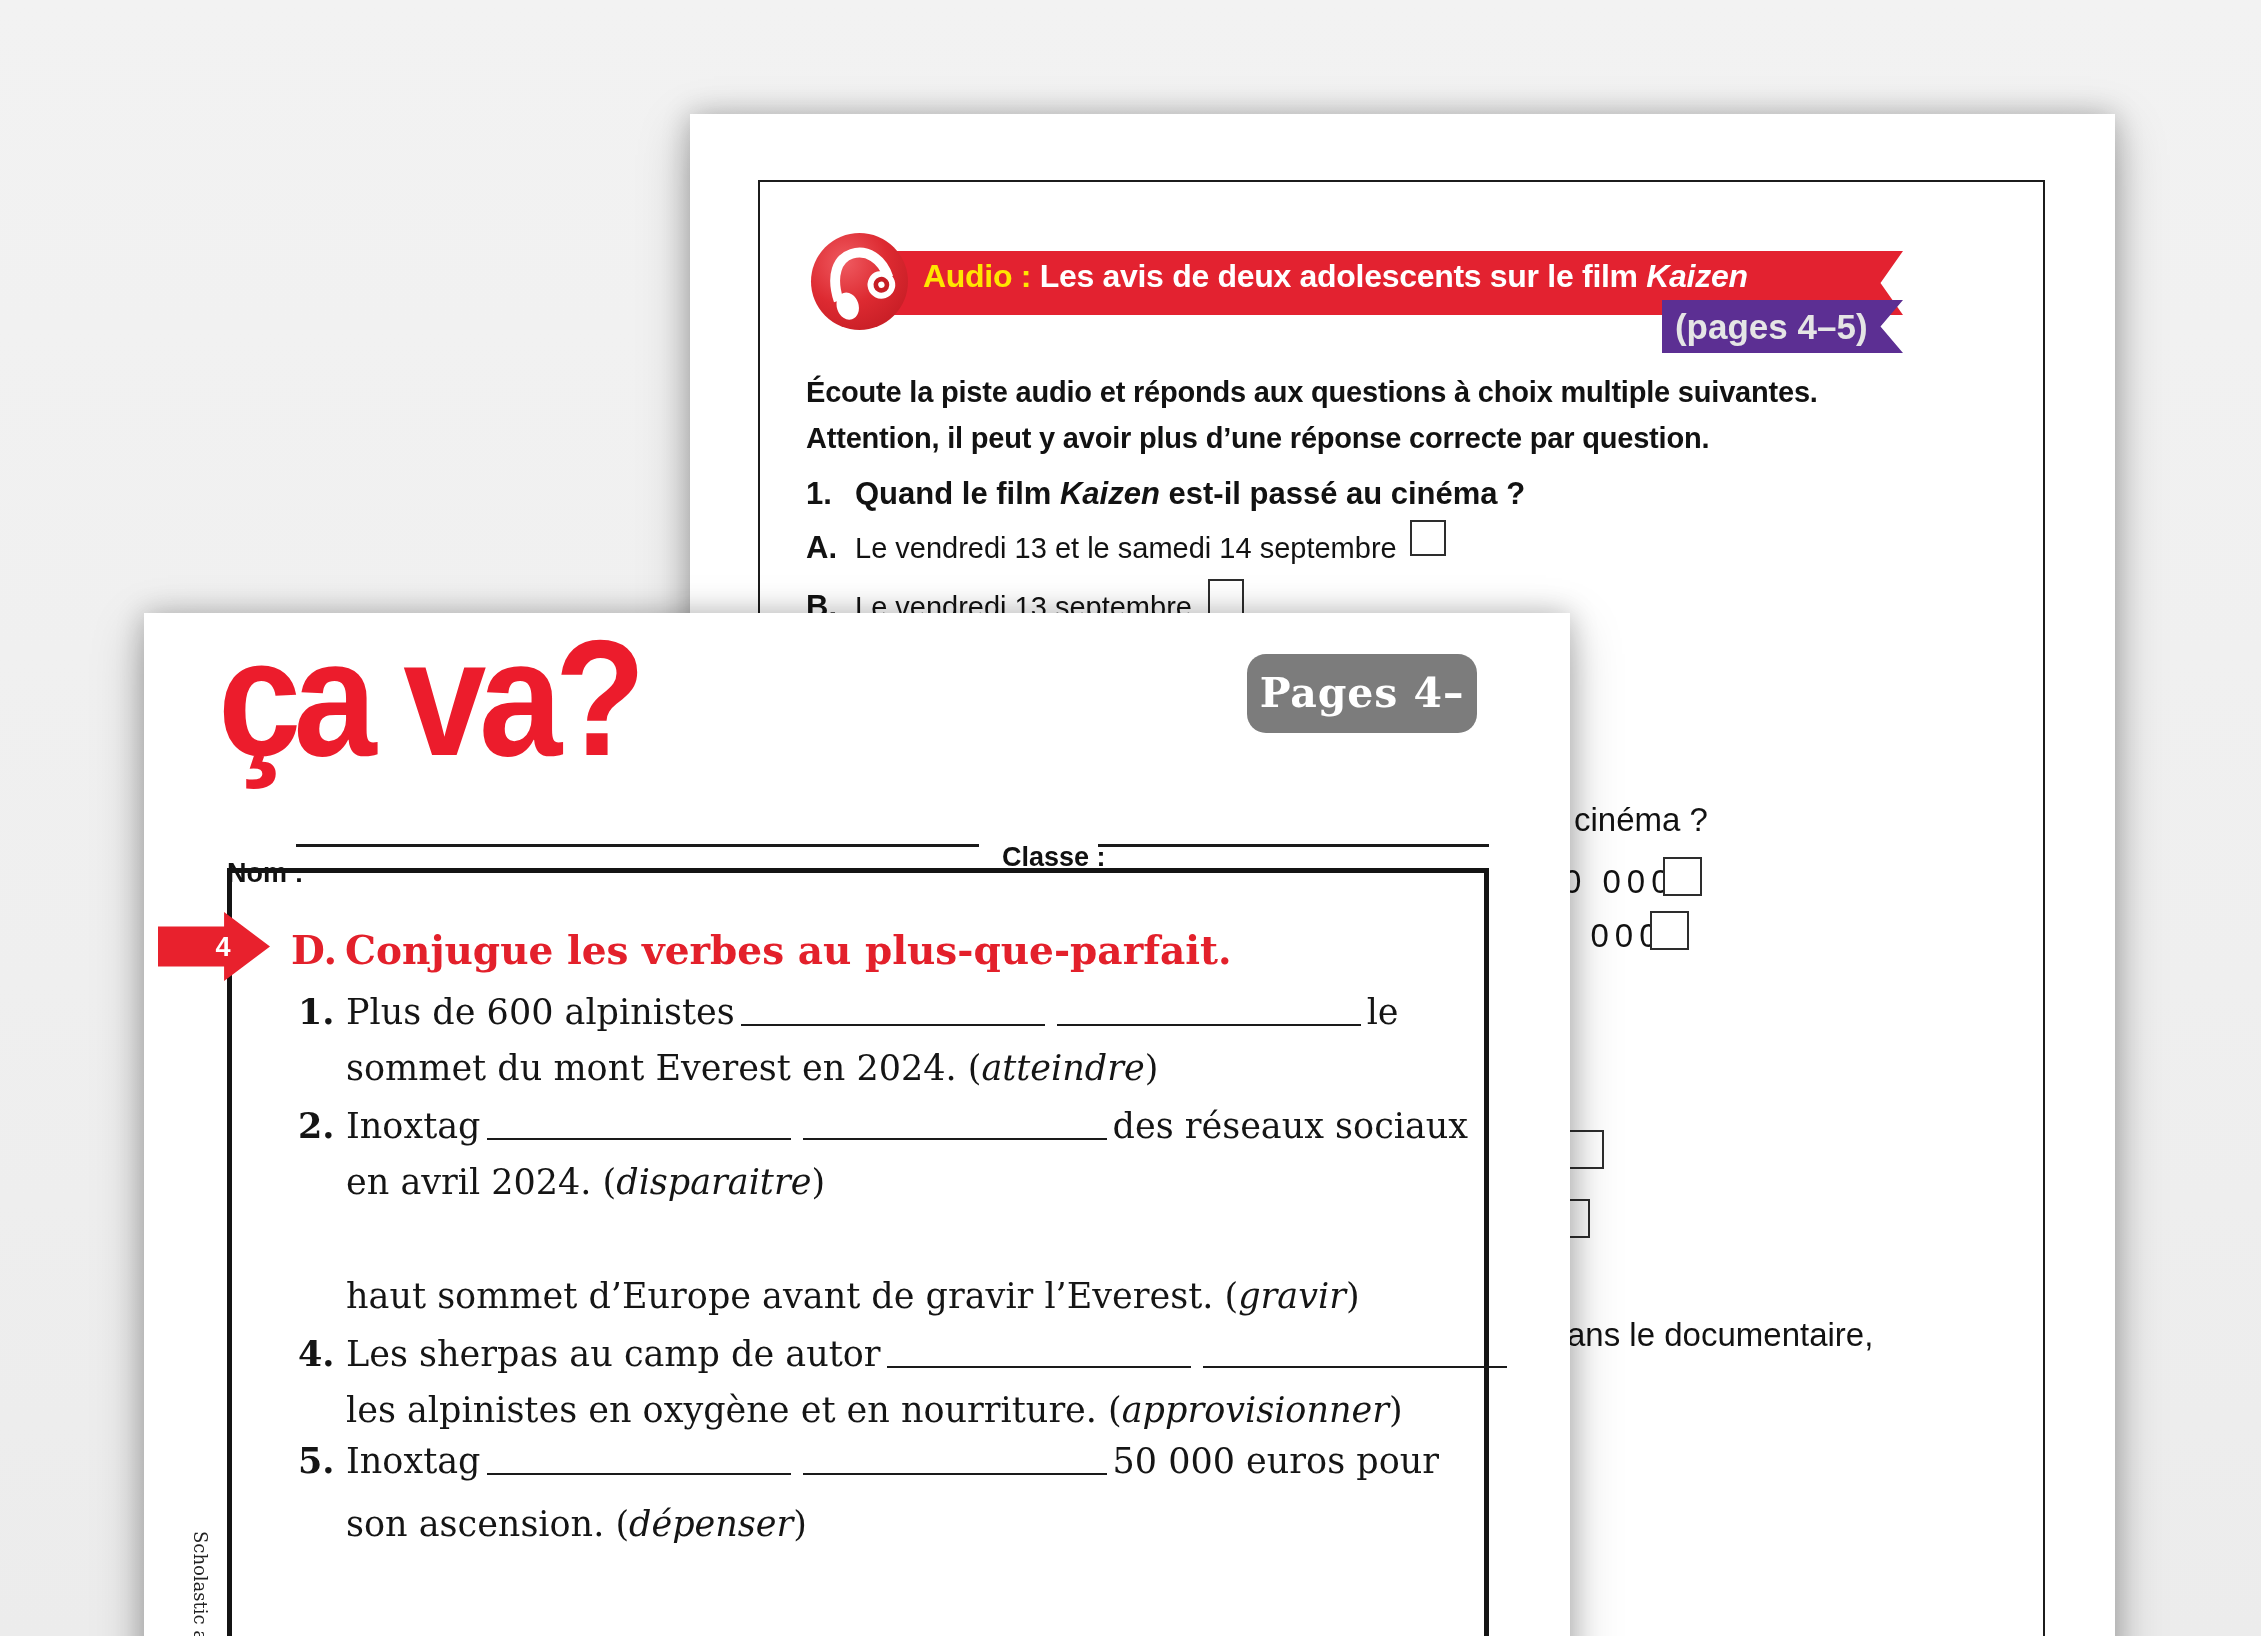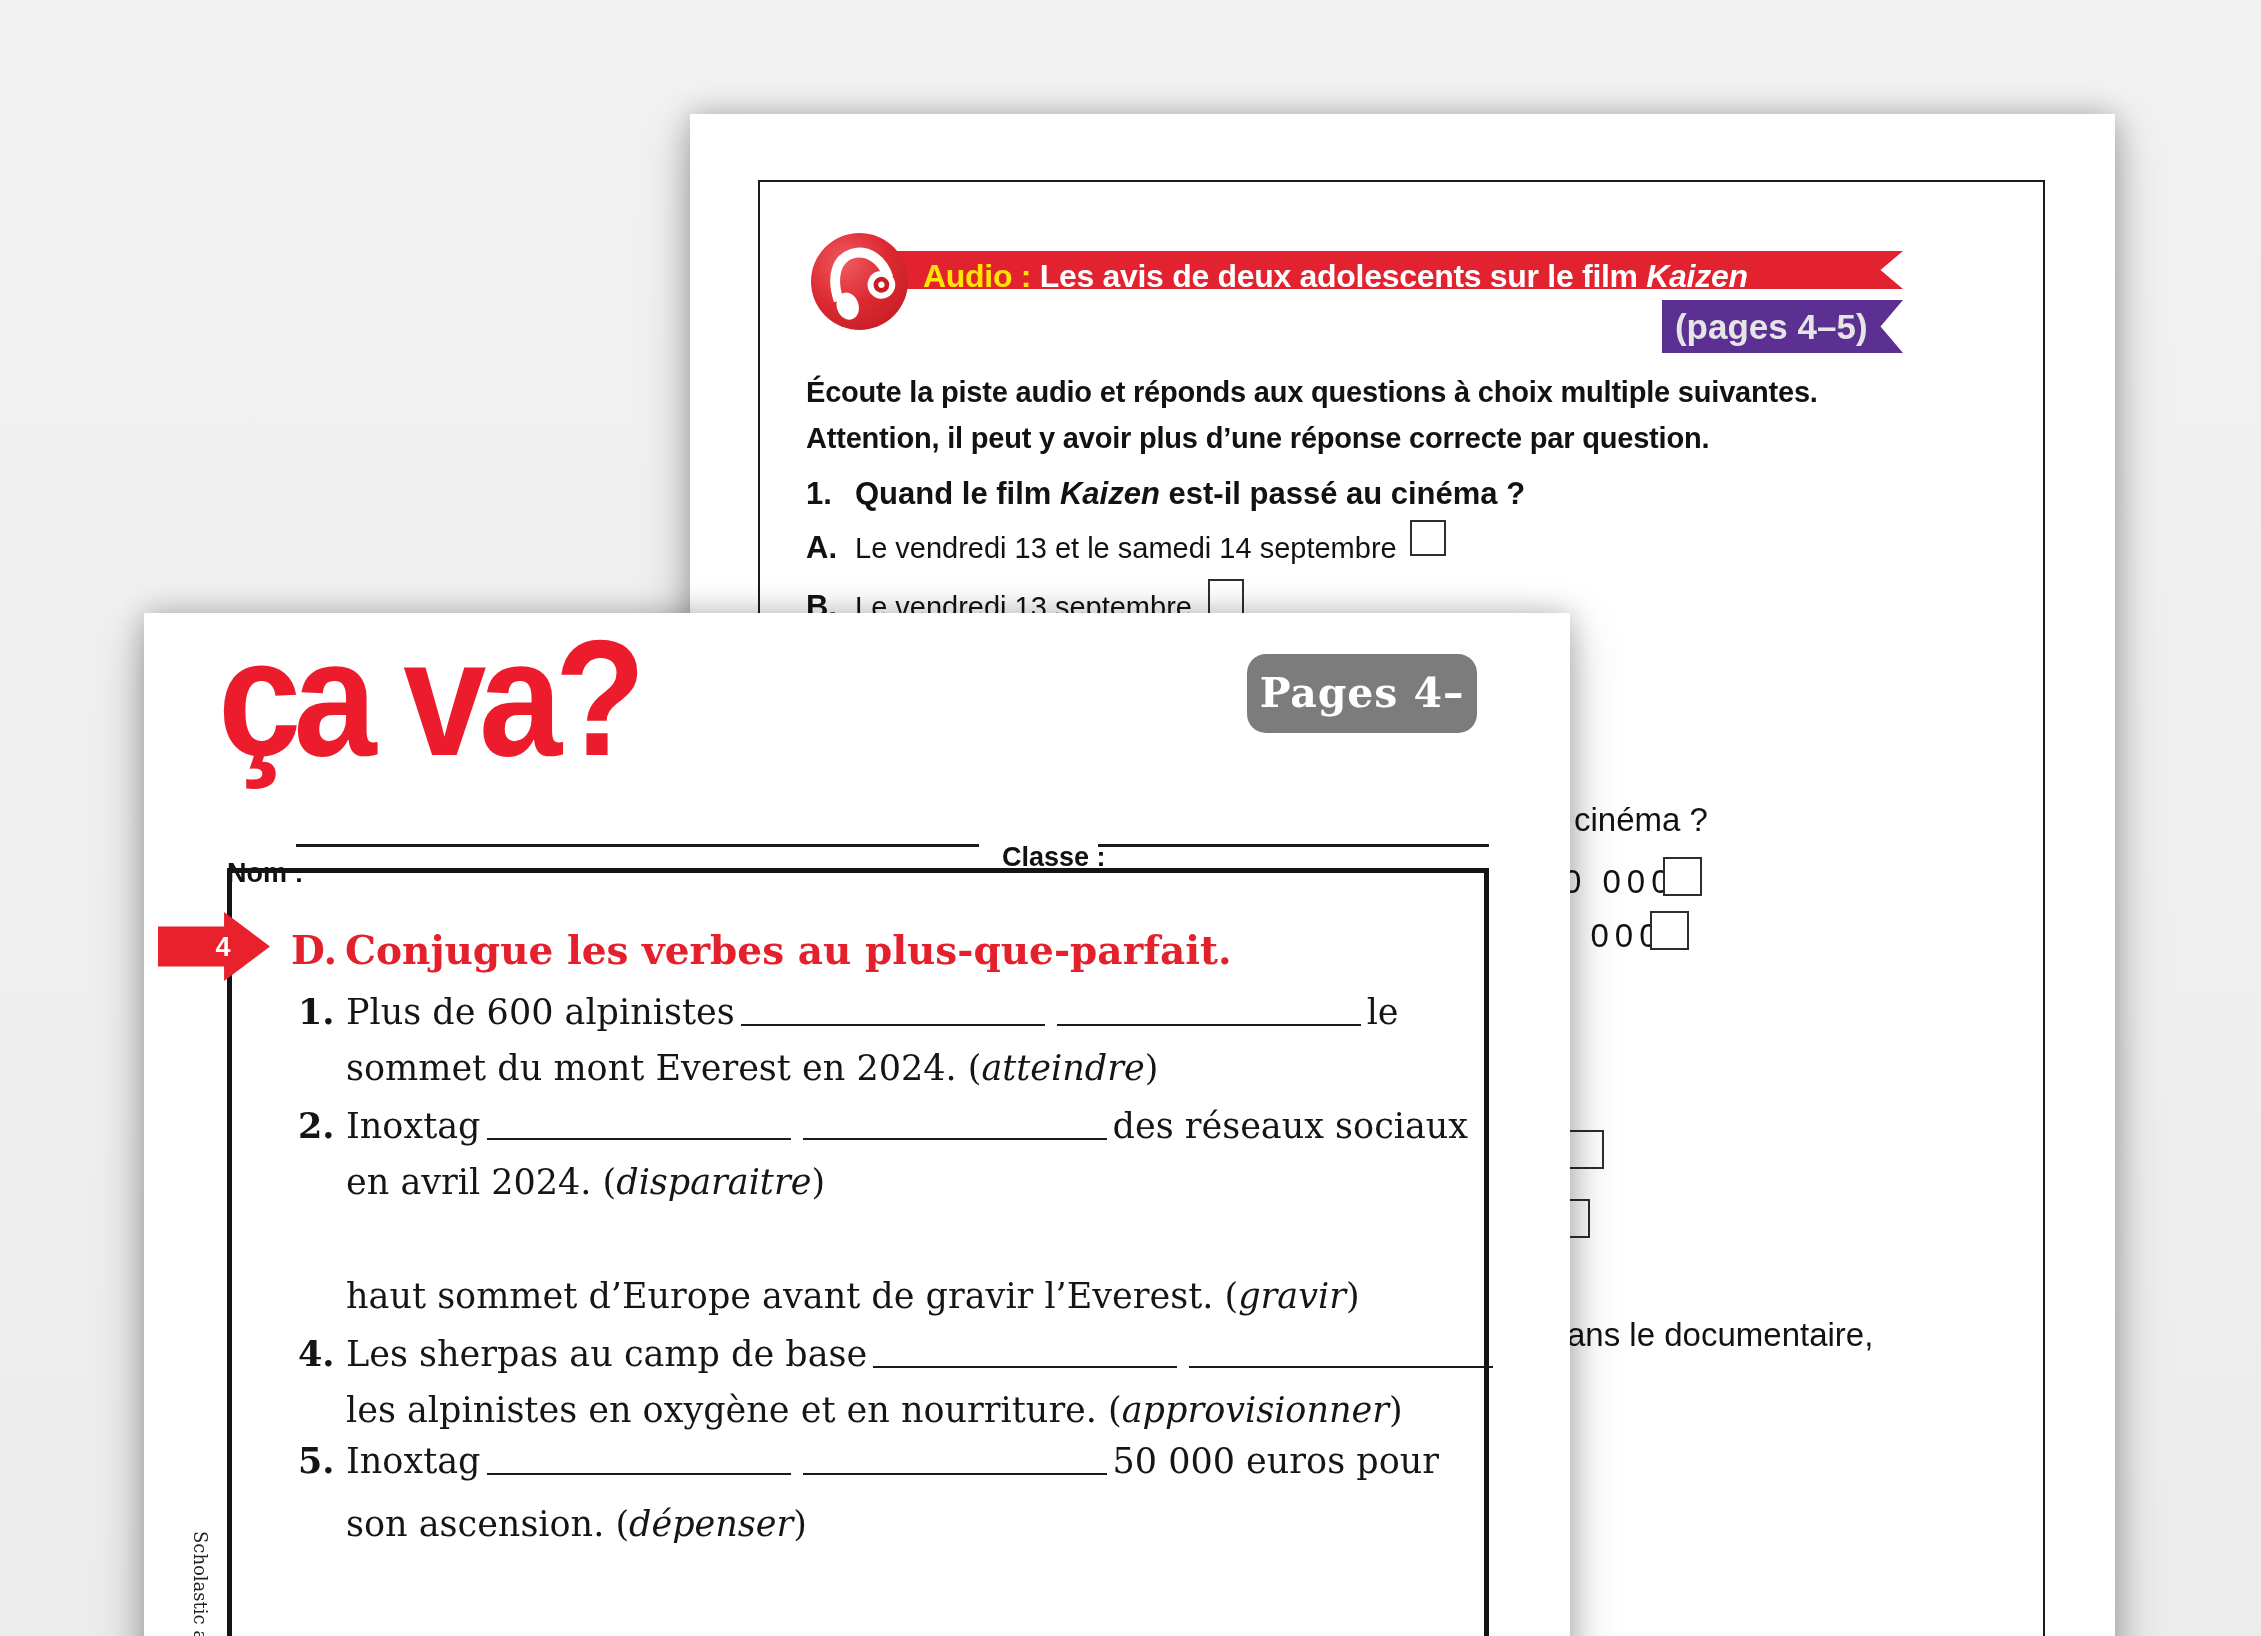--- a/index.html
+++ b/index.html
@@ -12,21 +12,21 @@
           box-shadow:0 0 26px rgba(0,0,0,.22), 0 17.3px 48px rgba(0,0,0,.25); }
   .back-page  { left:690px; top:114px; width:1425px; height:1555px; z-index:1; }
   .front-page { left:144px; top:613px; width:1426px; height:1063px; z-index:2; }
 
   
   .bp-box { position:absolute; left:68px; top:66px; width:1287px; height:1547px;
             border:2.6px solid #1c1c1c; }
 
   .hp-icon { position:absolute; left:120px; top:118px; width:99px; height:99px; z-index:3; }
 
-  .ribbon-red { position:absolute; left:173px; top:137px; width:1040px; height:38px;
+  .ribbon-red { position:absolute; left:173px; top:137px; width:1040px; height:64px;
                 background:#e32230; z-index:2; line-height:50px; white-space:nowrap;
                 padding-left:60px; font-weight:bold; font-size:32px; letter-spacing:-0.3px;
                 clip-path:polygon(0 0,100% 0,calc(100% - 22.5px) 50%,100% 100%,0 100%); }
   .ribbon-red .audio { color:#ffe600; }
   .ribbon-red .rtitle { color:#fff; }
   .ribbon-red .rtitle i { font-style:italic; }
 
   .ribbon-purple { position:absolute; left:972px; top:186px; width:241px; height:53px;
                    background:#5c2f93; z-index:2; line-height:53px; text-align:center;
                    color:#e5e5e5; font-weight:bold; font-size:35px; padding-right:22.5px;
@@ -178,21 +178,21 @@
     </div>
     <div class="item-cont serif" style="top:549px;">
       <span>en avril 2024. (</span><span class="verb">disparaitre</span><span>)</span>
     </div>
 
     <div class="item-cont serif" style="top:663px;">
       <span>haut sommet d’Europe avant de gravir l’Everest. (</span><span class="verb">gravir</span><span>)</span>
     </div>
 
     <div class="item-line serif" style="top:720px;">
-      <span class="inum">4.</span><span>Les sherpas au camp de base</span><span class="blank"></span><span class="blank"></span><span></span>
+      <span class="inum">4.</span><span>Les sherpas au camp de autor</span><span class="blank"></span><span class="blank"></span><span></span>
     </div>
     <div class="item-cont serif" style="top:777px;">
       <span>les alpinistes en oxygène et en nourriture. (</span><span class="verb">approvisionner</span><span>)</span>
     </div>
 
     <div class="item-line serif" style="top:798px;margin-top:29px;">
       <span class="inum">5.</span><span>Inoxtag</span><span class="blank"></span><span class="blank"></span><span>50 000 euros pour</span>
     </div>
     <div class="item-cont serif" style="top:891px;">
       <span>son ascension. (</span><span class="verb">dépenser</span><span>)</span>

